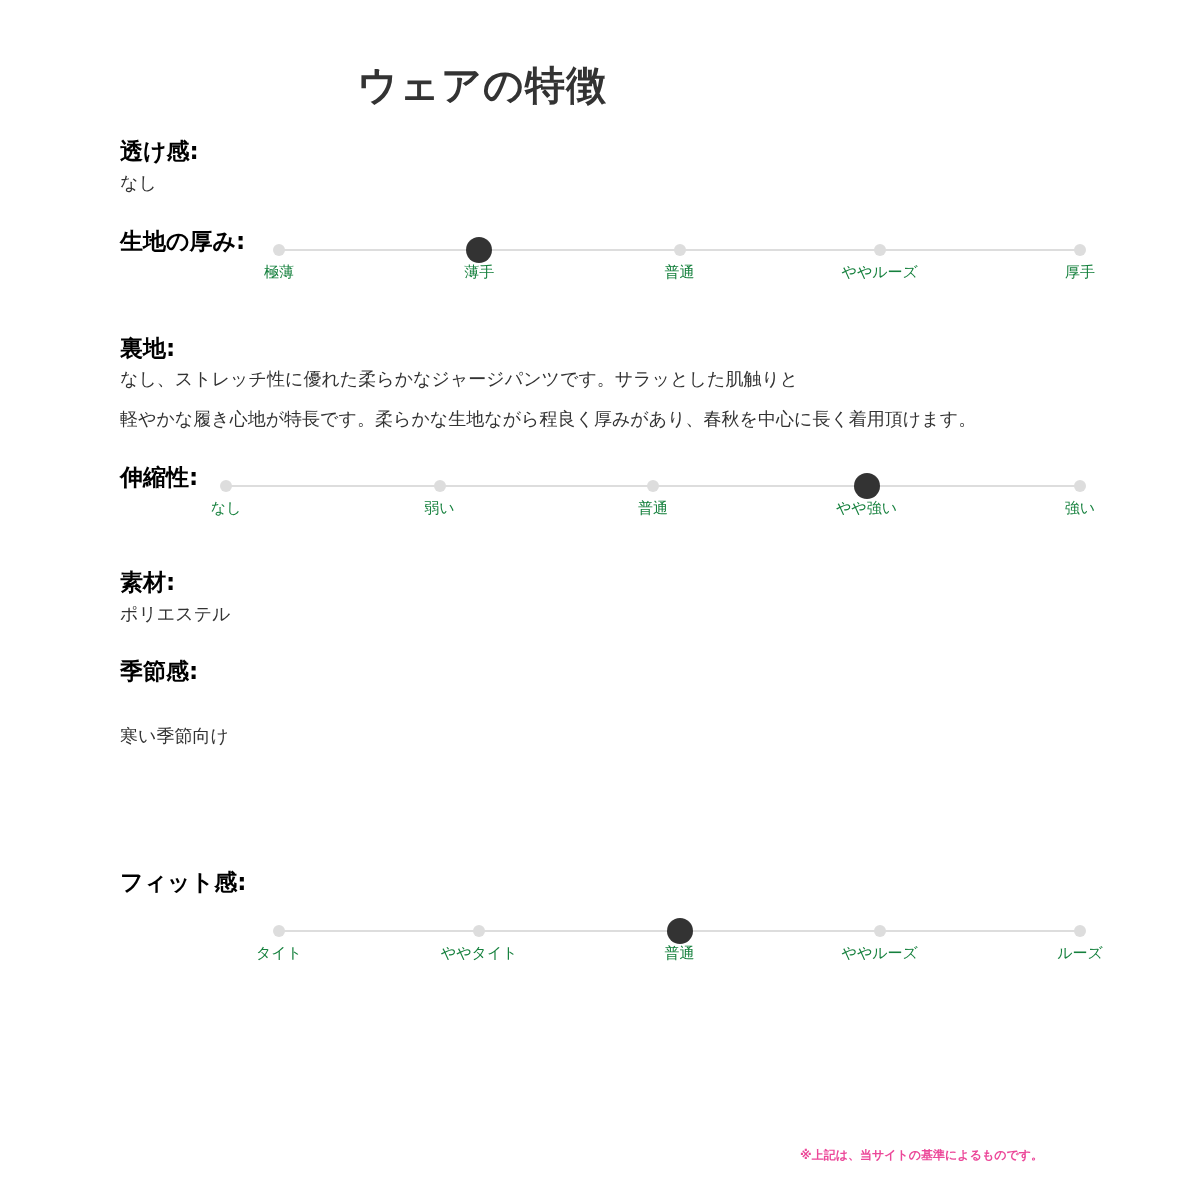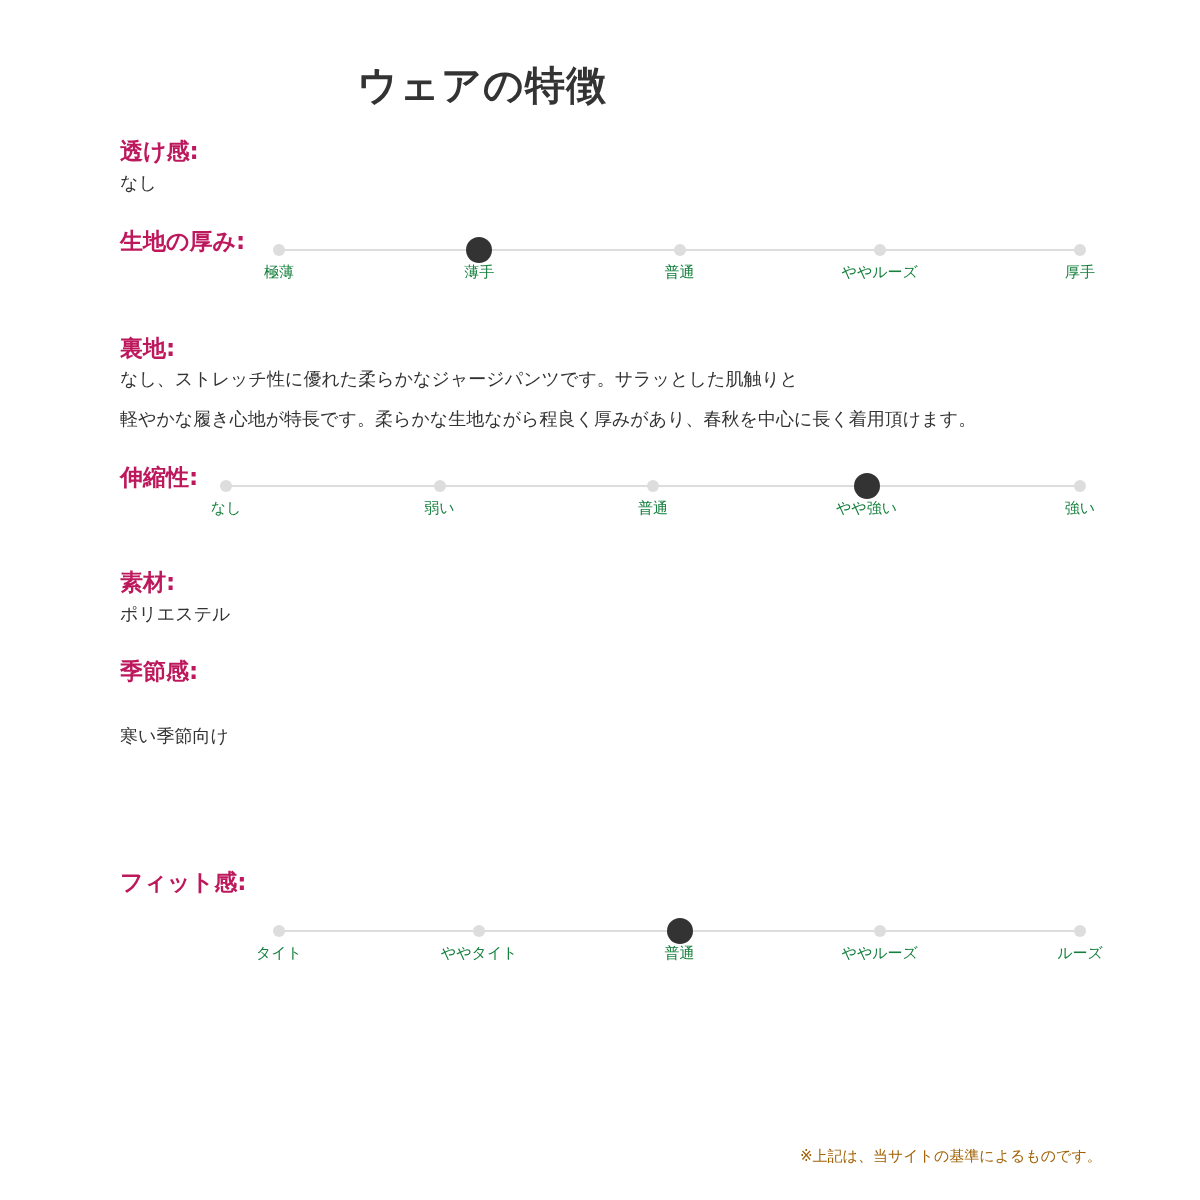--- a/index.html
+++ b/index.html
@@ -6,21 +6,21 @@
   body {
     width: 1200px; height: 1200px; position: relative; overflow: hidden;
     font-family: "DejaVu Sans", "Liberation Sans", sans-serif;
     color: #333333;
   }
   .title {
     position: absolute; left: 0; top: 58px; width: 964px; text-align: center;
     font-size: 40px; font-weight: bold; color: #333333; letter-spacing: 1px;
   }
   .label {
-    position: absolute; left: 120px; font-size: 23px; font-weight: bold; color: #be185d;
+    position: absolute; left: 120px; font-size: 23px; font-weight: bold; color: #000000;
     white-space: nowrap;
   }
   .value {
     position: absolute; left: 120px; font-size: 18px; color: #333333; white-space: nowrap;
   }
   .scale { position: absolute; height: 40px; }
   .scale .track {
     position: absolute; top: 8px; left: 0; right: 0; height: 2px; background: #dddddd;
   }
   .scale .point { position: absolute; top: 0; width: 0; height: 0; }
@@ -29,22 +29,23 @@
     border-radius: 50%; background: #dddddd;
   }
   .scale .dot.active {
     left: -13px; top: -4px; width: 26px; height: 26px; background: #333333;
   }
   .scale .tick-label {
     position: absolute; top: 22px; left: -60px; width: 120px; text-align: center;
     font-size: 15px; color: #15803d; white-space: nowrap;
   }
   .footnote {
-    position: absolute; left: 800px; top: 1147px; font-size: 15px; color: #a16207;
+    position: absolute; left: 800px; top: 1147px; font-size: 12px; color: #ec4899;
     white-space: nowrap;
+    font-weight: bold;
   }
 </style>
 </head>
 <body>
 
 <div class="title">ウェアの特徴</div>
 
 <div class="label" style="top:136px;">透け感:</div>
 <div class="value" style="top:171px;">なし</div>
 

